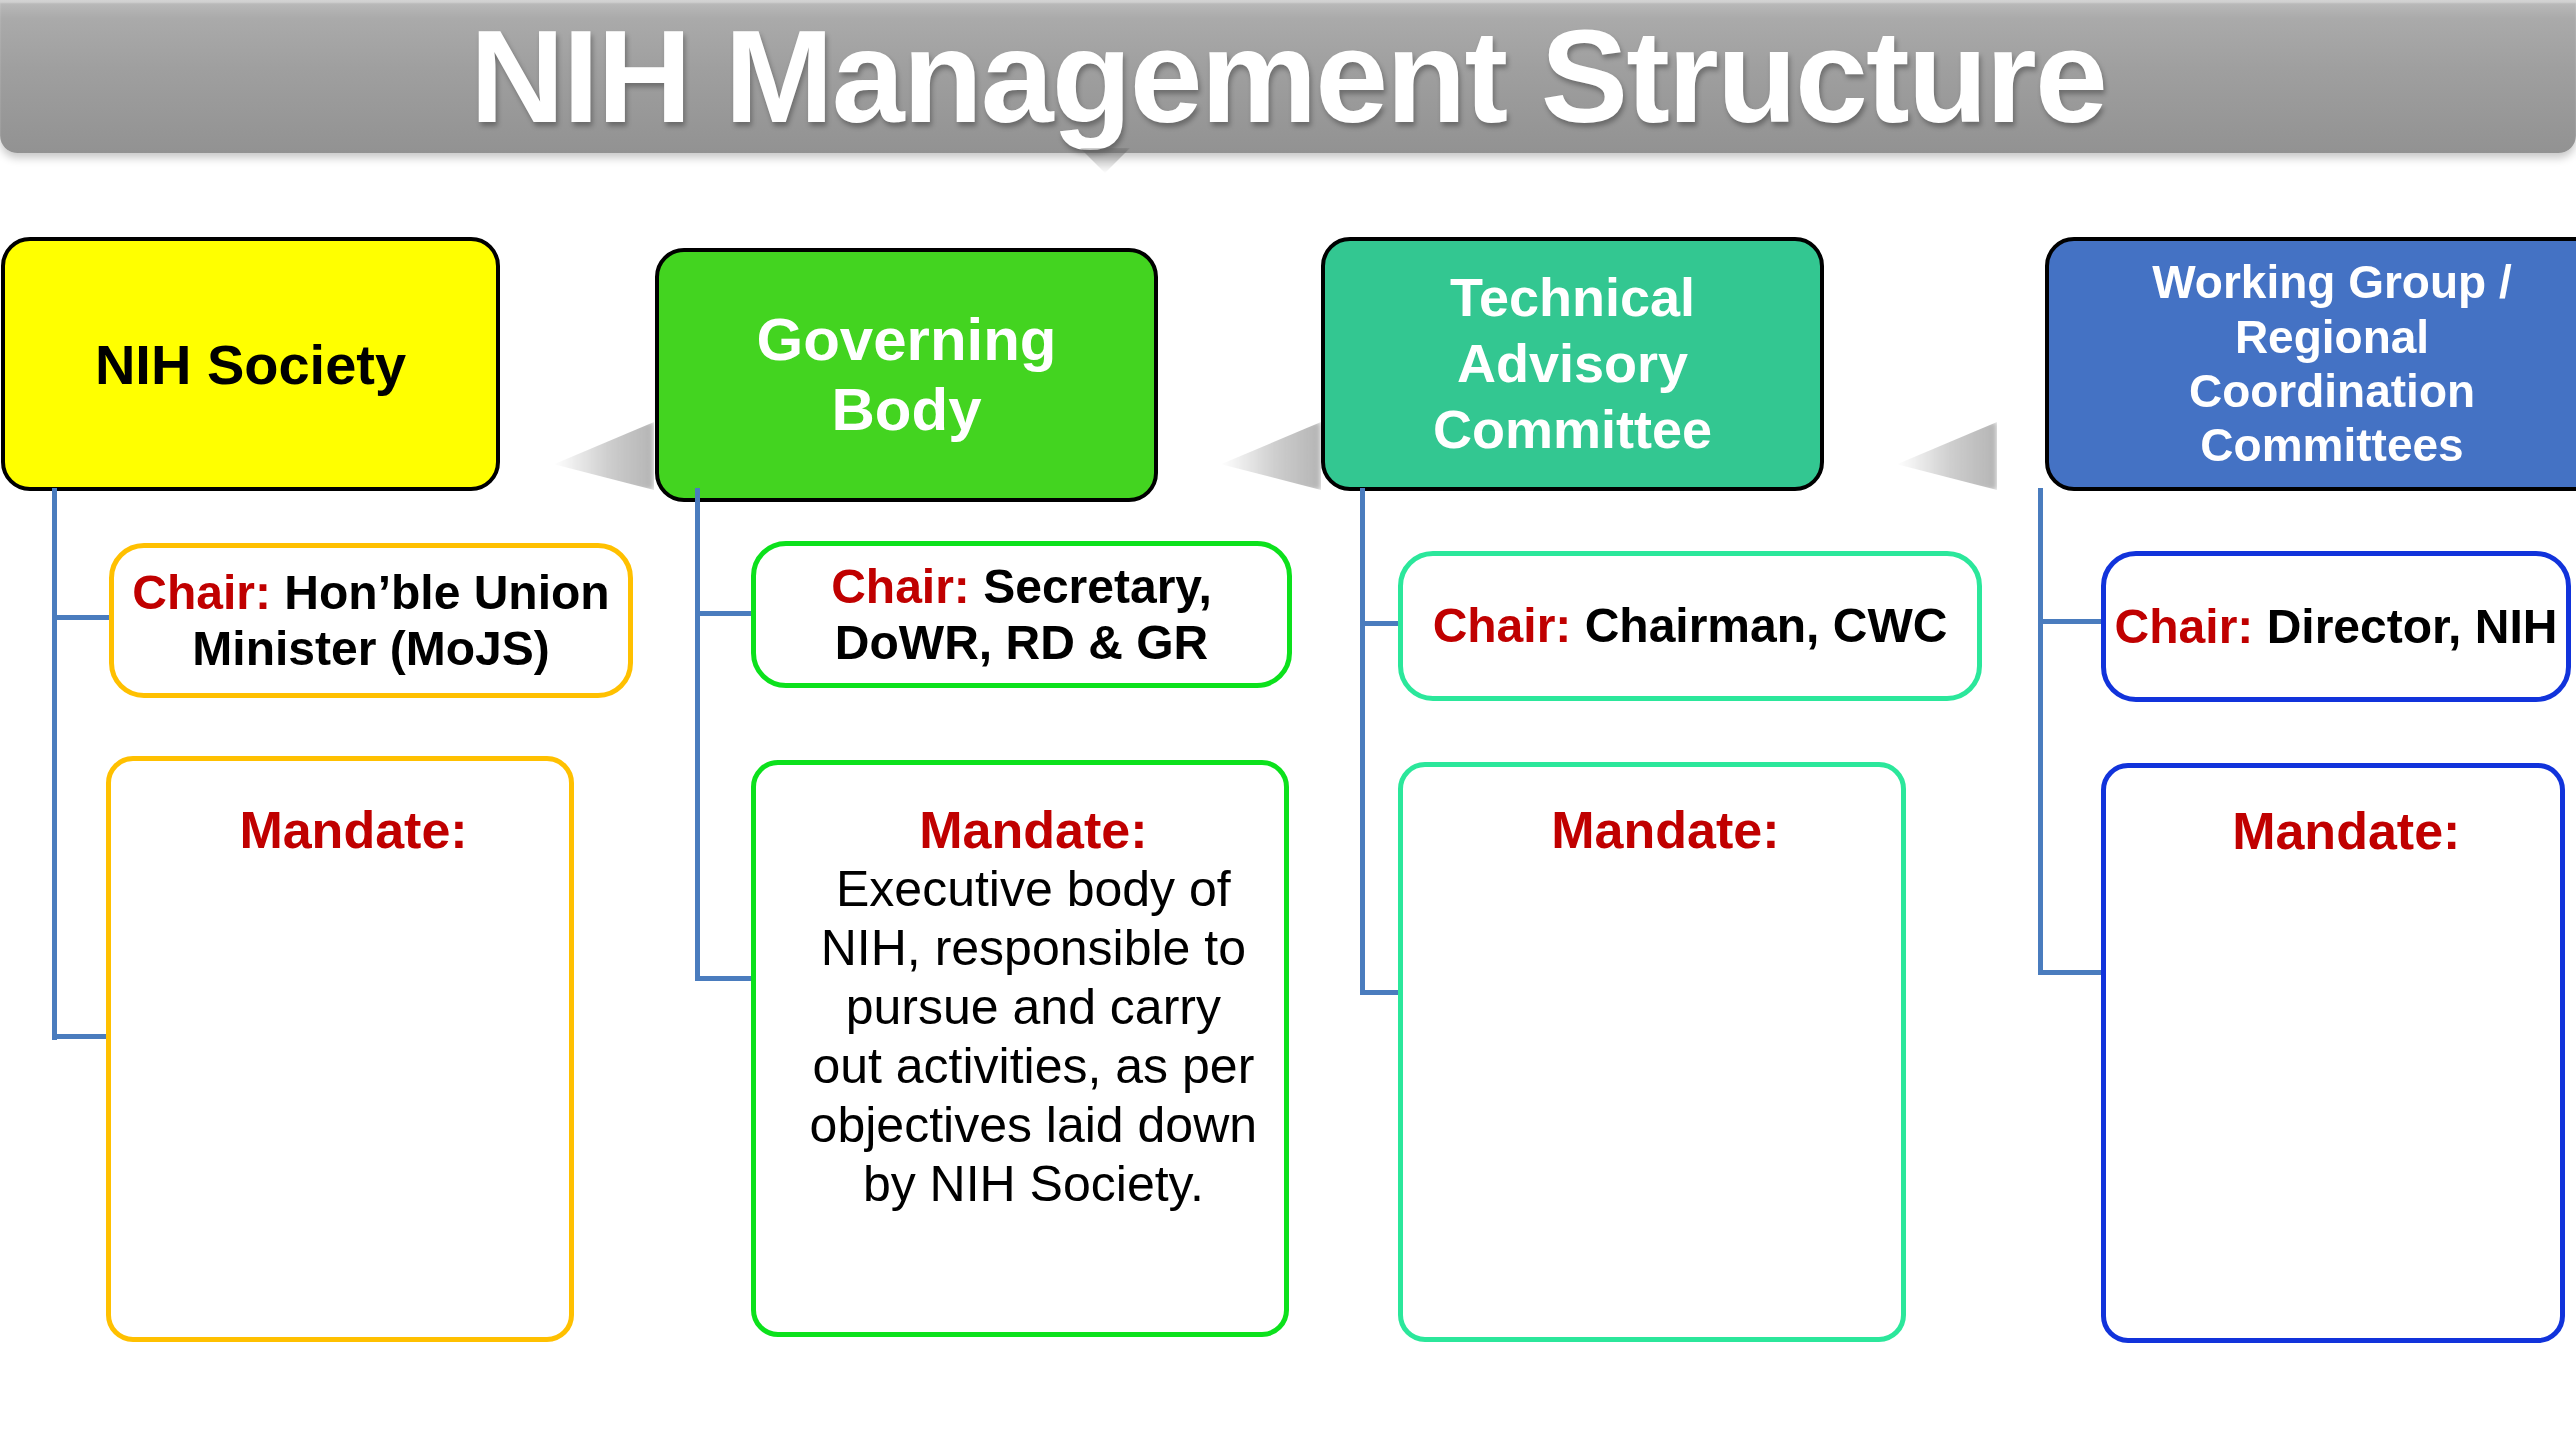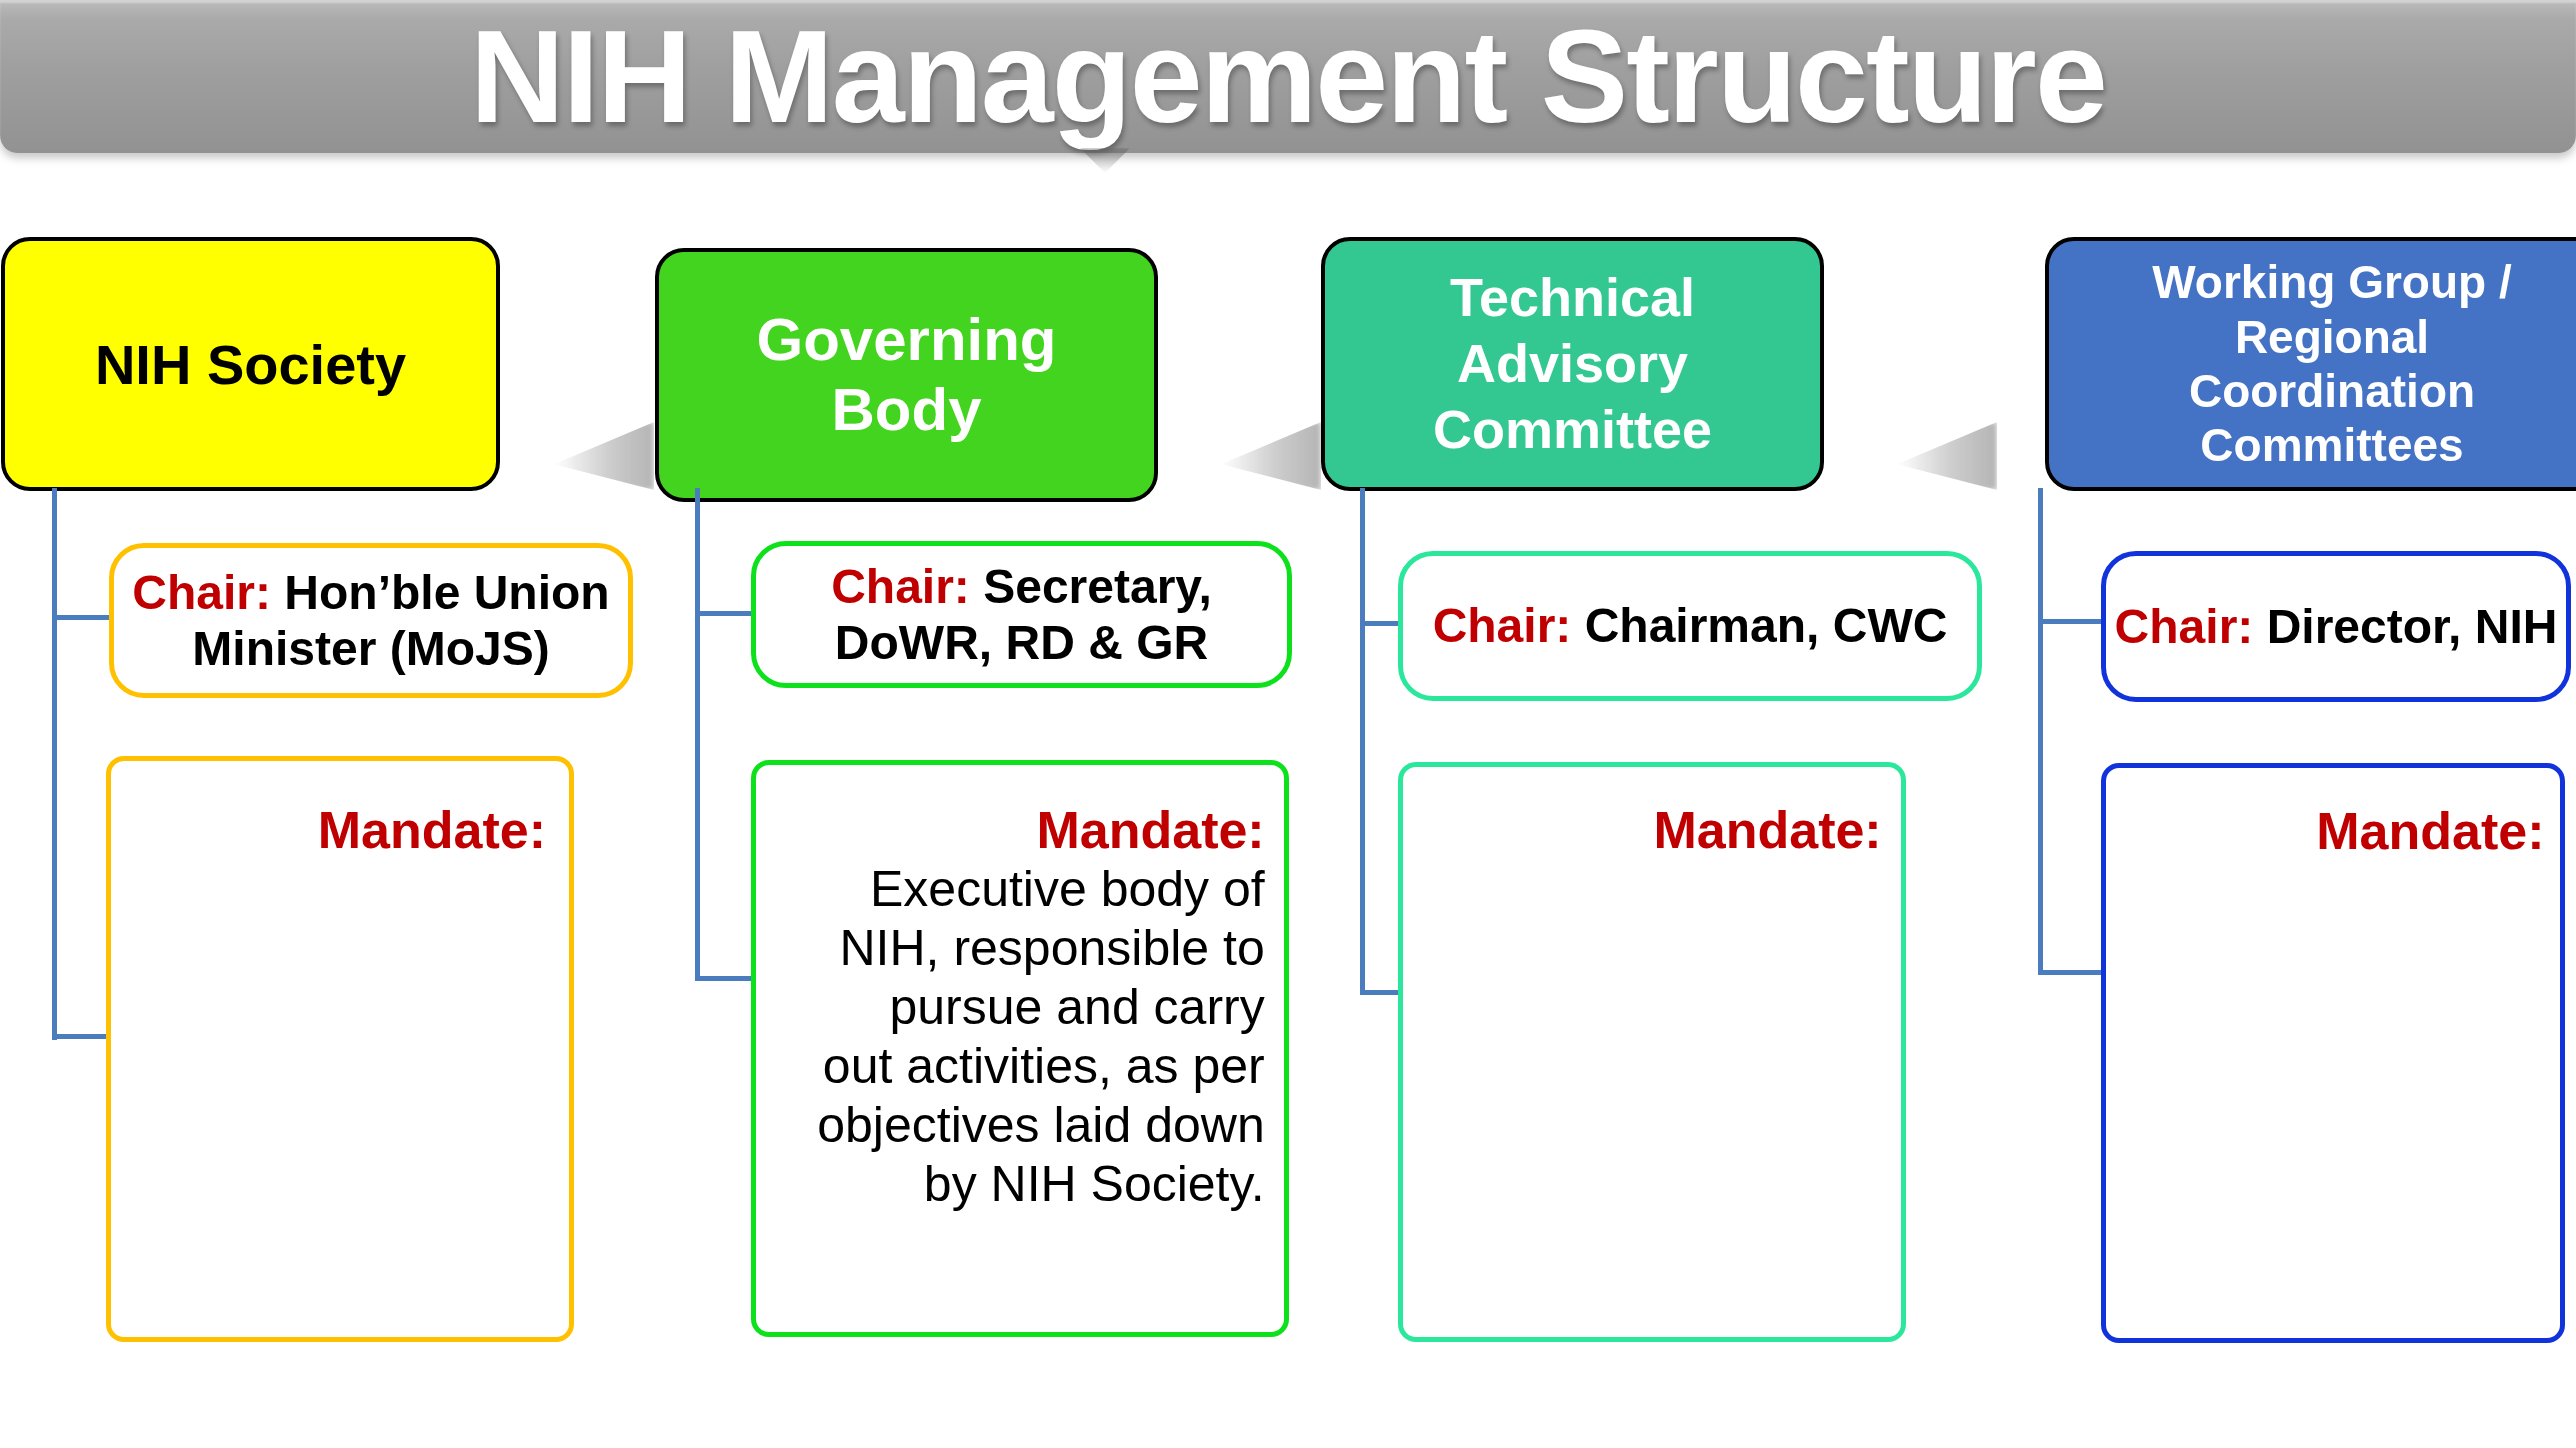--- a/index.html
+++ b/index.html
@@ -36,21 +36,21 @@
   .chair{
     position:absolute;box-sizing:border-box;background:#fff;
     border:5.8px solid var(--accent);border-radius:35px;
     display:flex;align-items:center;justify-content:center;text-align:center;
     font-weight:700;font-size:48px;line-height:1.15;color:#000;
   }
   .chair-value{white-space:pre-line;}
   .red{color:var(--label-red,#C00000);}
   .mandate{
     position:absolute;box-sizing:border-box;background:#fff;
-    border:5.8px solid var(--accent);border-radius:18px;text-align:right;
+    border:5.8px solid var(--accent);border-radius:27px;text-align:center;
   }
   .mlabel{font-weight:700;font-size:52px;line-height:60px;}
   .mbody{font-size:50px;line-height:59px;white-space:pre-line;color:#000;}
   .vline{position:absolute;width:4.8px;background:var(--connector,#4A7CBE);}
   .hstub{position:absolute;height:4.8px;background:var(--connector,#4A7CBE);}
   .wedge{
     position:absolute;width:100px;height:68px;
     clip-path:polygon(0 62%,100% 0,100% 100%);
     background:linear-gradient(to right,rgba(130,130,130,0),rgba(130,130,130,.40) 55%,rgba(112,112,112,.52));
     filter:blur(2.9px);

